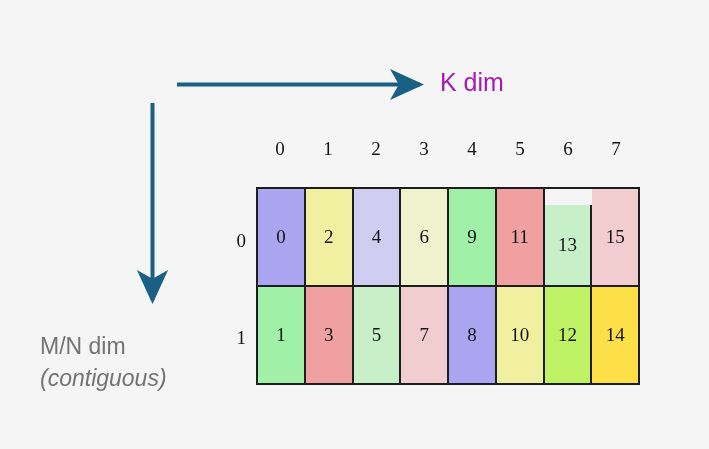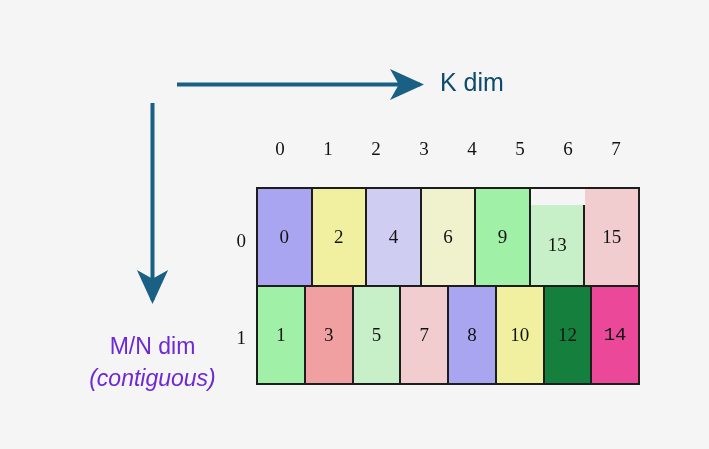--- a/index.html
+++ b/index.html
@@ -28,33 +28,32 @@
     height: 449px;
     pointer-events: none;
   }
 
   
   .k-dim-label {
     position: absolute;
     left: 440px;
     top: 68px;
     font-size: 25px;
-    color: #0c4a6e;
+    color: #a21caf;
     font-family: "Liberation Sans", sans-serif;
     white-space: nowrap;
   }
   .mn-dim-label {
     position: absolute;
     left: 40px;
     top: 330px;
     width: 225px;
-    text-align: center;
     font-size: 23px;
     line-height: 32px;
-    color: #6d28d9;
+    color: #737373;
     font-family: "Liberation Sans", sans-serif;
   }
   .mn-dim-label .l2 {
     display: block;
     font-style: italic;
   }
 
   
   .col-headers {
     position: absolute;
@@ -158,28 +157,29 @@
   <div class="row-header" id="row-header-0">0</div>
   <div class="row-header" id="row-header-1">1</div>
 
   <div class="grid">
     <div class="grid-row row-top">
       <div class="cell" style="background-color: rgb(170, 165, 240);">0</div>
       <div class="cell" style="background-color: rgb(240, 240, 160);">2</div>
       <div class="cell" style="background-color: rgb(208, 205, 242);">4</div>
       <div class="cell" style="background-color: rgb(240, 242, 205);">6</div>
       <div class="cell" style="background-color: rgb(160, 240, 168);">9</div>
+      <div class="cell" style="background-color: rgb(240, 160, 160);">11</div>
       <div class="cell" style="background-color: rgb(200, 240, 200); margin-top: 16px;">13</div>
       <div class="cell" style="background-color: rgb(242, 205, 208);">15</div>
     </div>
     <div class="grid-row row-bottom">
       <div class="cell" style="background-color: rgb(160, 240, 168);">1</div>
       <div class="cell" style="background-color: rgb(240, 160, 160);">3</div>
       <div class="cell" style="background-color: rgb(200, 240, 200);">5</div>
       <div class="cell" style="background-color: rgb(242, 205, 208);">7</div>
       <div class="cell" style="background-color: rgb(170, 165, 240);">8</div>
       <div class="cell" style="background-color: rgb(240, 240, 160);">10</div>
-      <div class="cell" style="background-color: #15803d; text-align: center;">12</div>
-      <div class="cell" style="background-color: #ec4899; font-family: Liberation Mono, monospace;">14</div>
+      <div class="cell" style="background-color: #bef264; text-align: center;">12</div>
+      <div class="cell" style="background-color: #fde047;">14</div>
     </div>
   </div>
 
 </div>
 
 </body></html>

